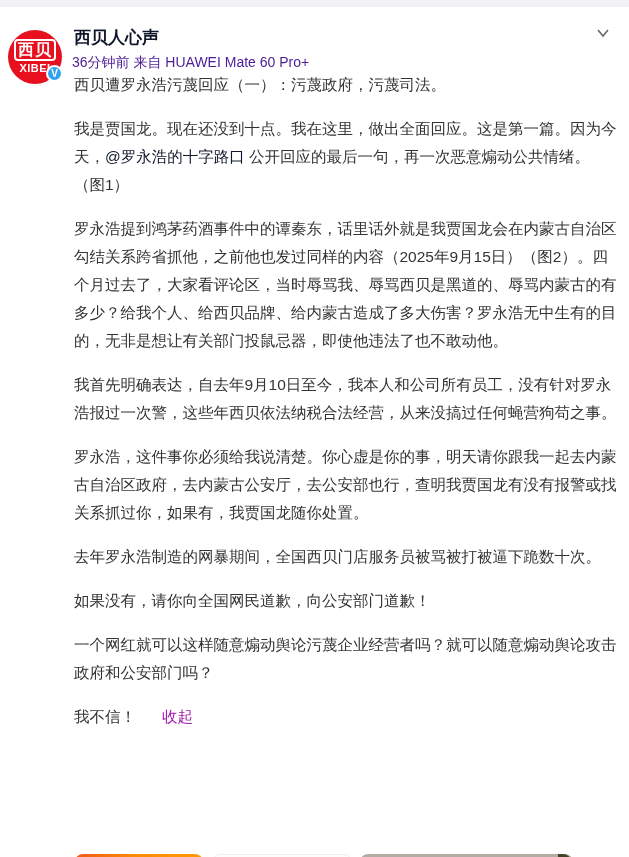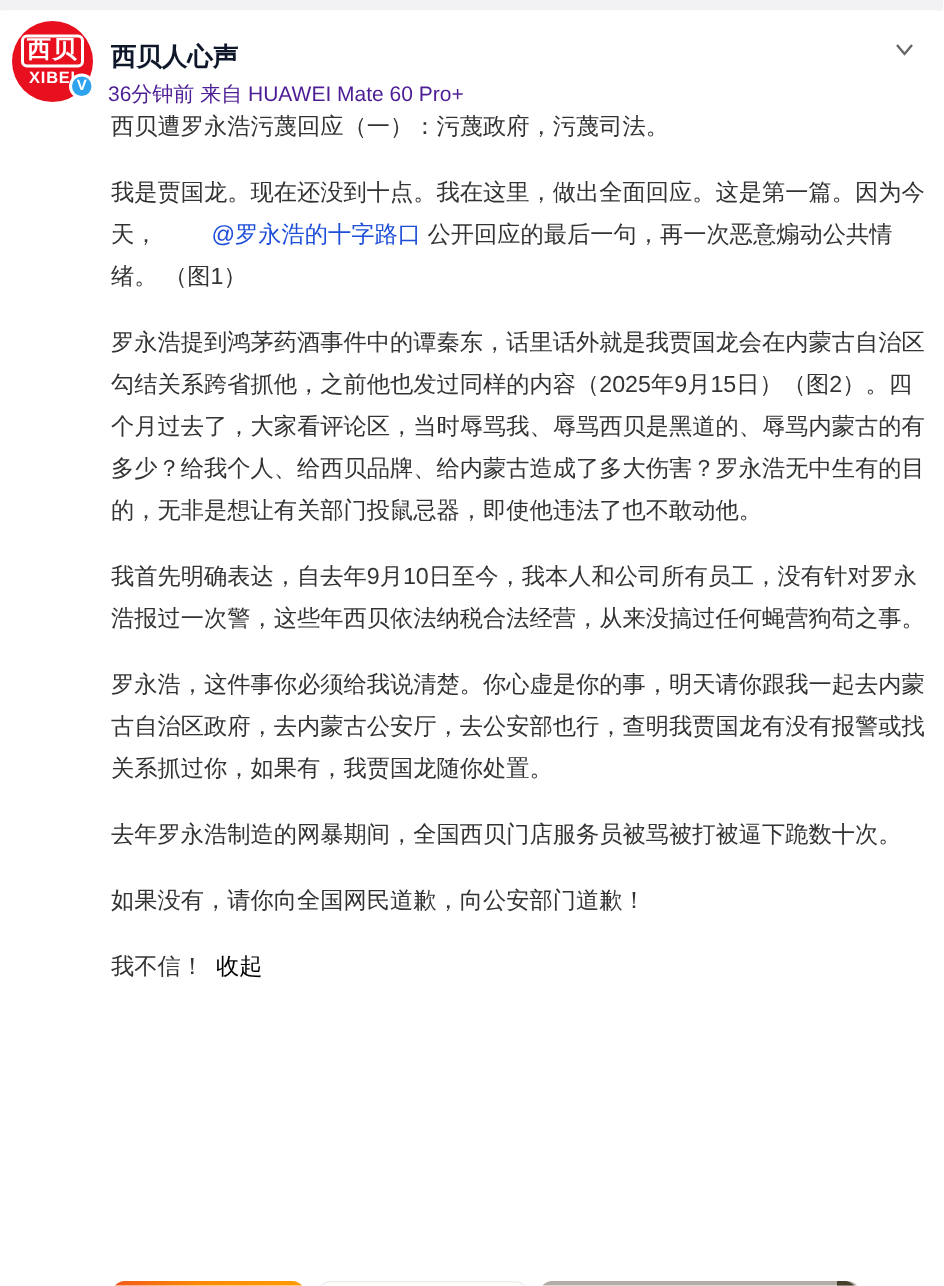--- a/index.html
+++ b/index.html
@@ -5,21 +5,21 @@
   html,body{margin:0;padding:0;}
   body{
     width:629px;height:857px;overflow:hidden;position:relative;
     background:#ffffff;
     font-family:"Liberation Sans","DejaVu Sans",sans-serif;
   }
   .topstrip{position:absolute;left:0;top:0;width:629px;height:7px;background:#f2f2f5;}
   .card{position:absolute;left:0;top:7px;width:629px;height:850px;background:#ffffff;border-radius:4px 4px 0 0;}
 
   
-  .avatar-wrap{position:absolute;left:8px;top:7px;width:58px;height:62px;text-decoration:underline;}
+  .avatar-wrap{position:absolute;left:8px;top:23px;width:58px;height:62px;text-decoration:underline;}
   .avatar-circle{
     position:absolute;left:0;top:0;width:54px;height:54px;border-radius:50%;
     background:#e8101e;display:flex;flex-direction:column;align-items:center;justify-content:center;
   }
   .avatar-logo{
     color:#fff;font-weight:bold;font-size:16px;line-height:16px;
     border:2px solid #fff;border-radius:4px;padding:1px 2px;letter-spacing:1px;
   }
   .avatar-sub{color:#fff;font-weight:bold;font-size:11px;line-height:13px;letter-spacing:0.5px;margin-top:1px;}
   .badge{
@@ -28,22 +28,22 @@
     color:#fff;font-size:10px;font-weight:bold;line-height:13px;text-align:center;
   }
   .author{position:absolute;left:74px;top:19px;font-size:17px;font-weight:bold;color:#0f172a;line-height:24px;cursor:pointer;}
   .meta{position:absolute;left:72px;top:45px;font-size:14px;color:#4c1d95;line-height:20px;cursor:pointer;text-align:right;}
   .chevron{position:absolute;left:595px;top:18px;width:20px;height:20px;cursor:pointer;color:#666;}
 
   
   .content{position:absolute;left:74px;top:64px;width:548px;color:#333;}
   .content p{margin:16px 0 0 0;font-size:15.5px;line-height:28px;word-break:break-all;}
   .content p:first-child{margin-top:0;}
-  a.mention{color:#1d4ed8;text-decoration:none;cursor:pointer;margin-left:36px;}
-  a.collapse{color:#000000;text-decoration:none;cursor:pointer;margin-left:8px;}
+  a.mention{color:#0f172a;text-decoration:none;cursor:pointer;}
+  a.collapse{color:#a21caf;text-decoration:none;cursor:pointer;margin-left:26px;}
 
   
   .thumbs{position:absolute;left:0;top:840px;width:629px;height:60px;}
   .thumb{position:absolute;top:7px;height:60px;border-radius:8px 8px 0 0;cursor:pointer;}
   .thumb-orange{left:75px;width:128px;background:linear-gradient(90deg,#f0591c 0%,#fb8a07 45%,#ff9b05 100%);}
   .thumb-white{left:212px;width:140px;background:#fdfdfc;border:1px solid #f0efed;box-sizing:border-box;}
   .thumb-gray{left:360px;width:213px;background:linear-gradient(180deg,#b2aca5 0%,#c9c4be 100%);}
   .thumb-gray .blob{position:absolute;left:198px;top:0;width:13px;height:10px;background:#44402a;border-radius:0 8px 0 50%;}
 </style>
 </head>
@@ -71,20 +71,21 @@
   </div>
 
   <div class="content">
     <p>西贝遭罗永浩污蔑回应（一）：污蔑政府，污蔑司法。</p>
     <p><span>我是贾国龙。现在还没到十点。我在这里，做出全面回应。这是第一篇。因为今天，</span><a class="mention">@罗永浩的十字路口</a><span> 公开回应的最后一句，再一次恶意煽动公共情绪。 （图1）</span></p>
     <p>罗永浩提到鸿茅药酒事件中的谭秦东，话里话外就是我贾国龙会在内蒙古自治区勾结关系跨省抓他，之前他也发过同样的内容（2025年9月15日）（图2）。四个月过去了，大家看评论区，当时辱骂我、辱骂西贝是黑道的、辱骂内蒙古的有多少？给我个人、给西贝品牌、给内蒙古造成了多大伤害？罗永浩无中生有的目的，无非是想让有关部门投鼠忌器，即使他违法了也不敢动他。</p>
     <p>我首先明确表达，自去年9月10日至今，我本人和公司所有员工，没有针对罗永浩报过一次警，这些年西贝依法纳税合法经营，从来没搞过任何蝇营狗苟之事。</p>
     <p>罗永浩，这件事你必须给我说清楚。你心虚是你的事，明天请你跟我一起去内蒙古自治区政府，去内蒙古公安厅，去公安部也行，查明我贾国龙有没有报警或找关系抓过你，如果有，我贾国龙随你处置。</p>
     <p>去年罗永浩制造的网暴期间，全国西贝门店服务员被骂被打被逼下跪数十次。</p>
     <p>如果没有，请你向全国网民道歉，向公安部门道歉！</p>
+    <p>一个网红就可以这样随意煽动舆论污蔑企业经营者吗？就可以随意煽动舆论攻击政府和公安部门吗？</p>
     <p><span>我不信！</span><a class="collapse">收起</a></p>
   </div>
 
   <div class="thumbs">
     <div class="thumb thumb-orange">
       
       
     </div>
     <div class="thumb thumb-white">
       

